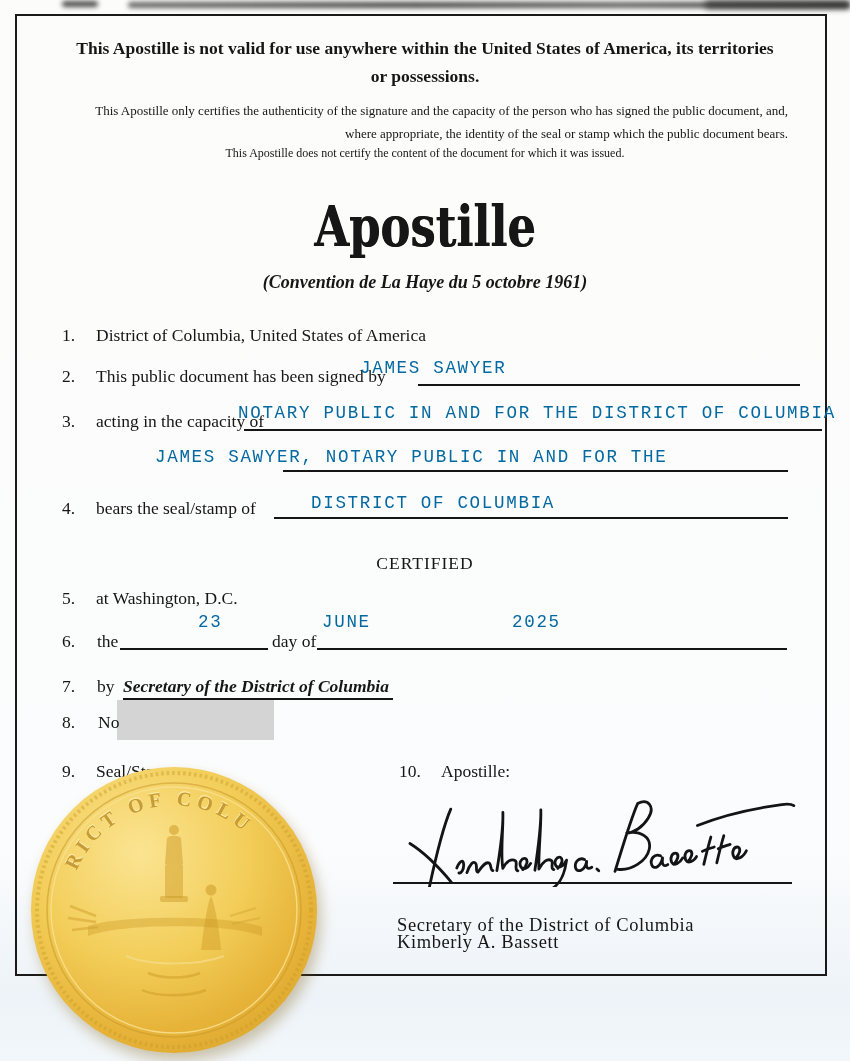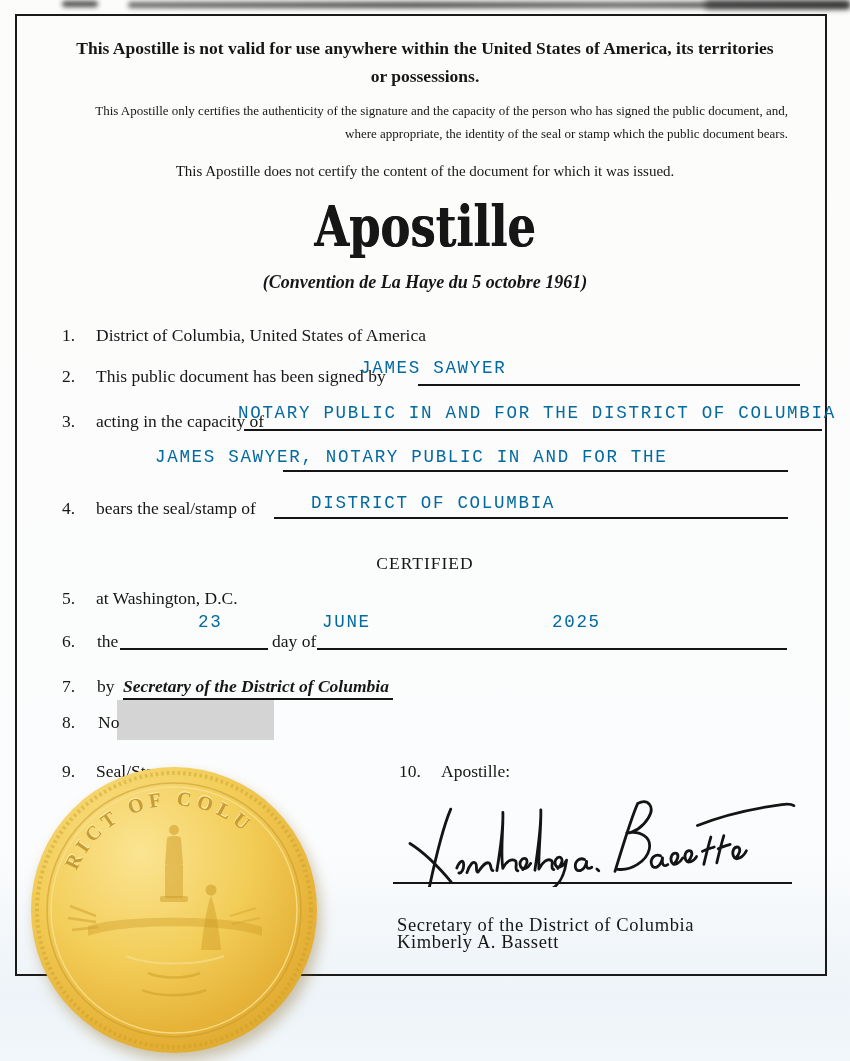--- a/index.html
+++ b/index.html
@@ -8,21 +8,21 @@
        font-family:"Liberation Serif",serif;color:#161616;}
   .abs{position:absolute;}
   .serif{font-family:"Liberation Serif",serif;color:#161616;font-size:17.5px;white-space:nowrap;}
   .mono{font-family:"Liberation Mono","DejaVu Sans Mono",monospace;font-weight:400;font-size:17.5px;
         letter-spacing:1.7px;color:#0369a1;white-space:nowrap;}
   .uline{position:absolute;height:2px;background:#151515;}
   .center{left:0;width:850px;text-align:center;}
   .page-border{left:15px;top:14px;width:808px;height:958px;border:2.5px solid #1a1a1a;}
   .notice{top:34px;left:72px;width:706px;text-align:center;font-weight:bold;font-size:17.5px;line-height:1.62;}
   .para1{top:100px;left:62px;width:726px;text-align:right;font-size:13px;line-height:1.75;}
-  .para2{top:163px;font-size:15px;}
+  .para2{top:146px;font-size:12px;}
   .doc-title{top:196px;font-family:"DejaVu Serif",serif;font-weight:bold;font-size:56px;line-height:1.1;
              transform:scaleX(0.8);text-shadow:0.6px 0 #161616;}
   .subtitle{top:272px;font-weight:bold;font-style:italic;font-size:18px;}
   .certified{top:553px;letter-spacing:1px;}
   .italic-filled{font-style:italic;font-weight:600;border-bottom:2px solid #151515;padding:0 4px 1px 0;}
   .redaction{top:700px;left:117px;width:157px;height:40px;background:#d4d4d4;}
   .printed{font-size:18.5px;letter-spacing:0.6px;}
   .artifact{filter:blur(2.4px);opacity:.82;border-radius:3px;background:#222;}
   .sig-svg{left:398px;top:799px;}
   .seal-svg{left:30px;top:766px;filter:drop-shadow(4px 8px 7px rgba(130,95,20,.35));}
@@ -62,21 +62,21 @@
 <span class="abs mono" style="top:493px;left:311px;">DISTRICT OF COLUMBIA</span>
 <div class="uline" style="top:517px;left:274px;width:514px;"></div>
 
 <div class="abs serif certified center">CERTIFIED</div>
 
 <span class="abs serif" style="top:588px;left:62px;">5.</span>
 <span class="abs serif" style="top:588px;left:96px;">at Washington, D.C.</span>
 
 <span class="abs mono" style="top:612px;left:178px;margin-left:20px;">23</span>
 <span class="abs mono" style="top:612px;left:322px;">JUNE</span>
-<span class="abs mono" style="top:612px;left:512px;margin-left:40px;">2025</span>
+<span class="abs mono" style="top:612px;left:512px;">2025</span>
 <span class="abs serif" style="top:631px;left:62px;">6.</span>
 <span class="abs serif" style="top:631px;left:97px;">the</span>
 <div class="uline" style="top:648px;left:120px;width:148px;"></div>
 <span class="abs serif" style="top:631px;left:272px;">day of</span>
 <div class="uline" style="top:648px;left:317px;width:470px;"></div>
 
 <span class="abs serif" style="top:676px;left:62px;">7.</span>
 <span class="abs serif" style="top:676px;left:97px;">by</span>
 <span class="abs serif italic-filled" style="top:676px;left:123px;">Secretary of the District of Columbia</span>
 

